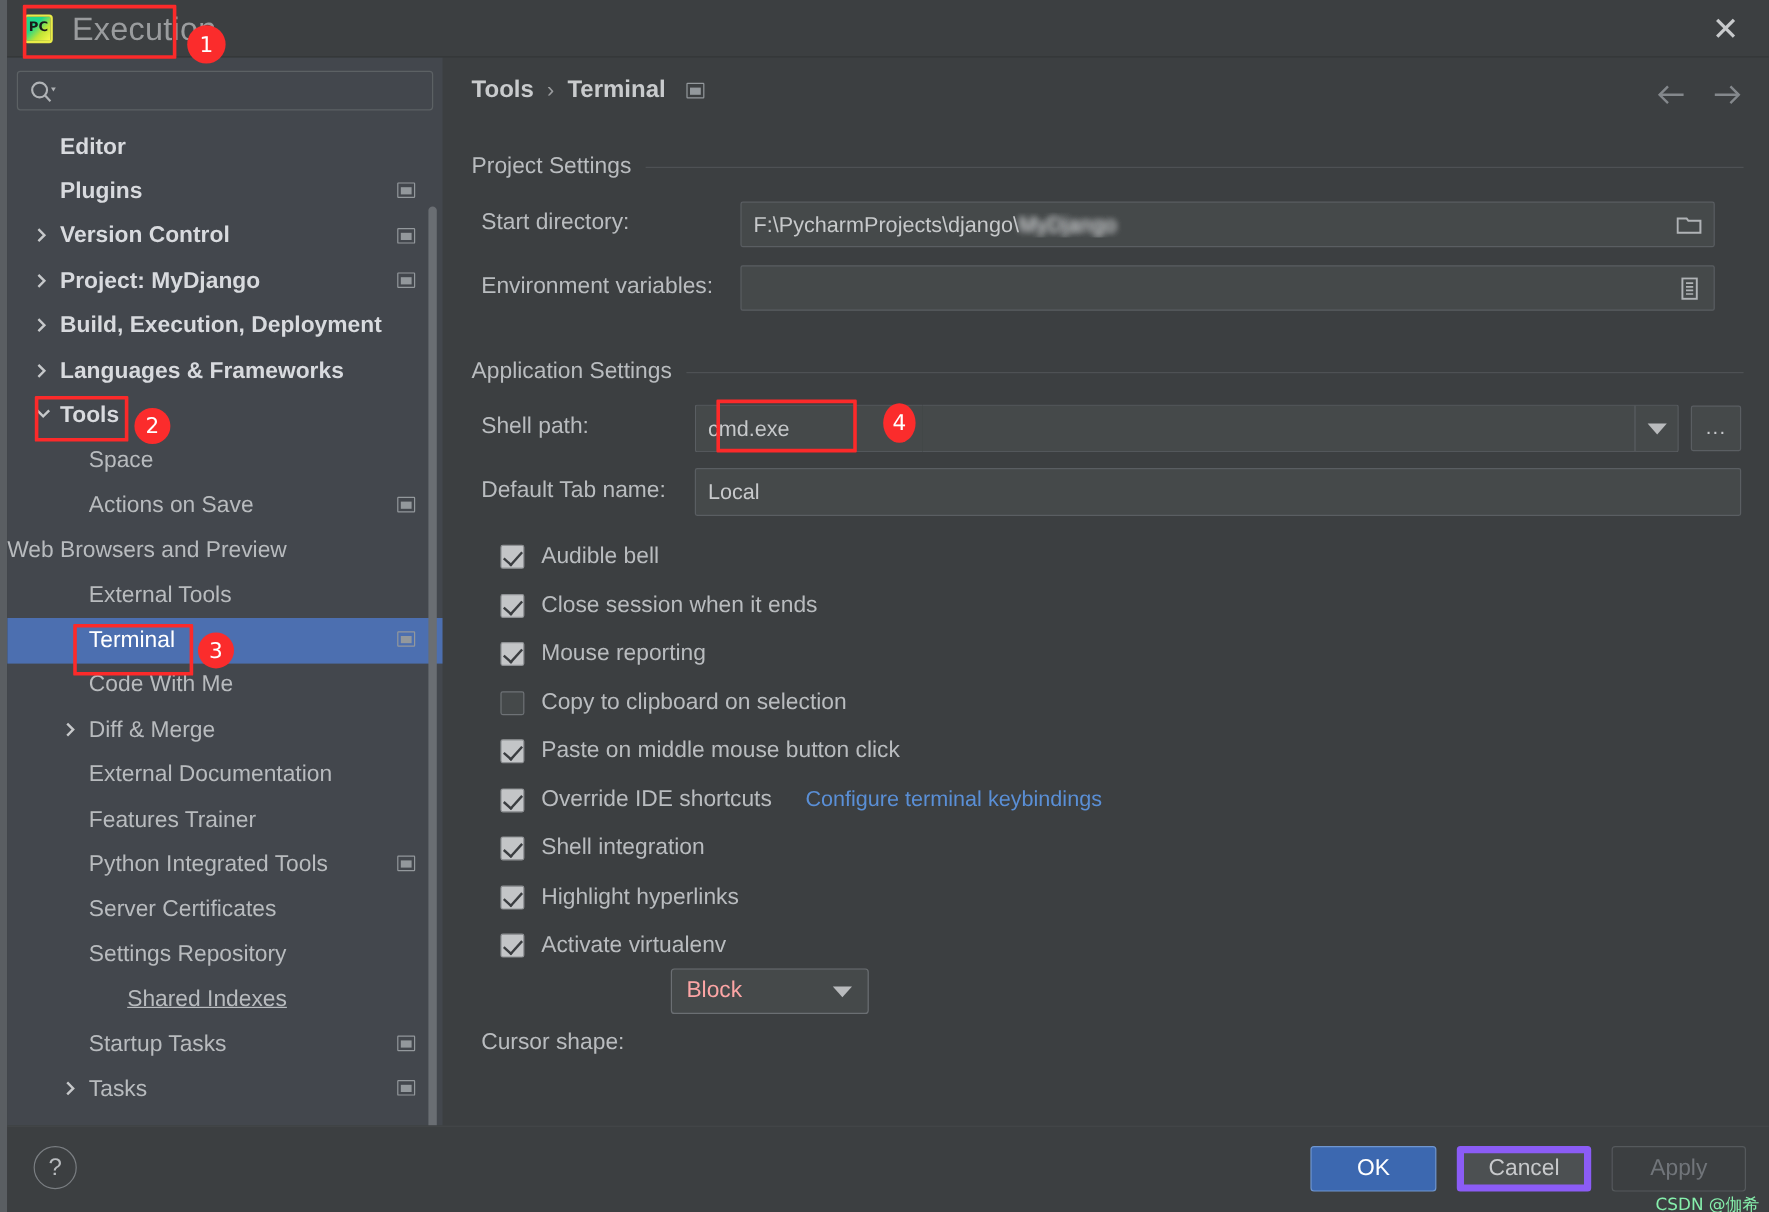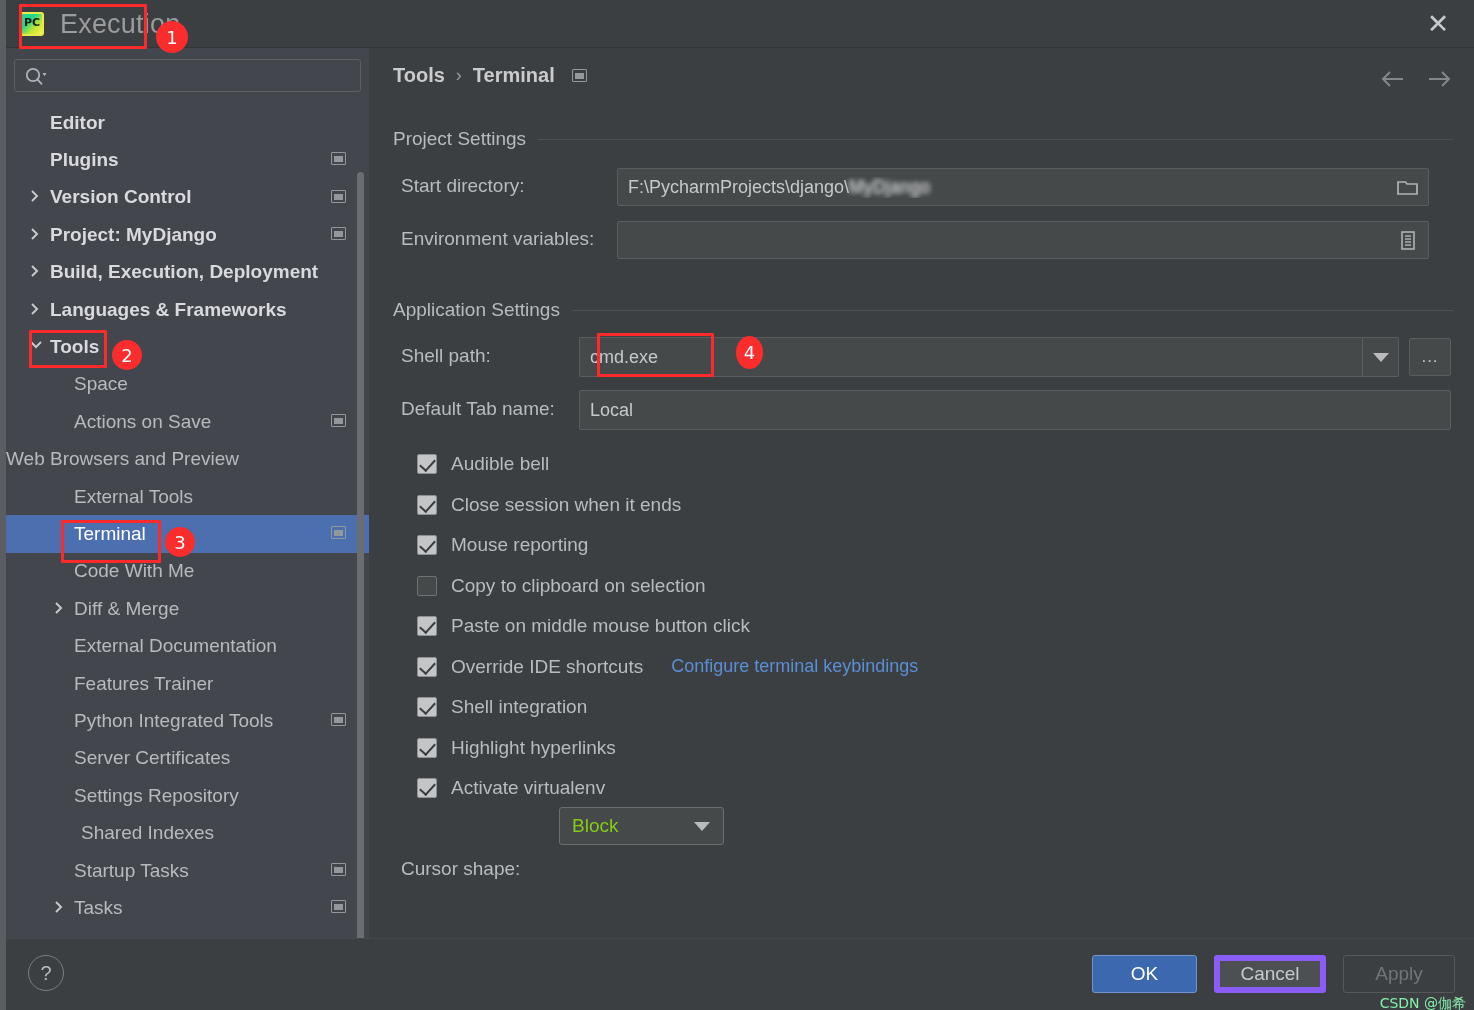--- a/index.html
+++ b/index.html
@@ -192,21 +192,21 @@
   .checklabel { font-size: 19px; color: #b9bcbf; white-space: nowrap; }
   .link {
     font-size: 18px; color: #5a8fd6; cursor: pointer; white-space: nowrap;
   }
 
   .cursor-combo {
     position: absolute; background: #45494a;
     border: 1px solid #6b6f73; border-radius: 3px;
     display: flex; align-items: center;
   }
-  .cursor-combo .val { padding-left: 12px; font-size: 19px; color: #84cc16; flex: 1; }
+  .cursor-combo .val { padding-left: 12px; font-size: 19px; color: #fca5a5; flex: 1; }
   .cursor-combo .arr { width: 42px; display: flex; align-items: center; justify-content: center; }
 
   
   .footer {
     position: absolute; left: 6px; top: 938px; width: 1468px; height: 72px;
     background: #3c3f41; border-top: 1px solid #45484a;
   }
   .help-btn {
     position: absolute; left: 22px; top: 16px; width: 36px; height: 36px;
     border-radius: 50%; border: 1px solid #7a7e82;
@@ -366,21 +366,21 @@
             <i></i>
           </span>
         </div>
         <div class="tree-row">
           <span class="tree-label" style="margin-left: 68px;">Server Certificates</span>
         </div>
         <div class="tree-row">
           <span class="tree-label" style="margin-left: 68px;">Settings Repository</span>
         </div>
         <div class="tree-row">
-          <span class="tree-label" style="margin-left: 75px;">Shared Indexes</span>
+          <span class="tree-label" style="margin-left: 100px; text-decoration: underline;">Shared Indexes</span>
         </div>
         <div class="tree-row">
           <span class="tree-label" style="margin-left: 68px;">Startup Tasks</span>
           <span class="scope-icon">
             <i></i>
           </span>
         </div>
         <div class="tree-row">
           <span class="chev" style="left: 46px;">
             <svg width="14" height="16" viewBox="0 0 14 16">

